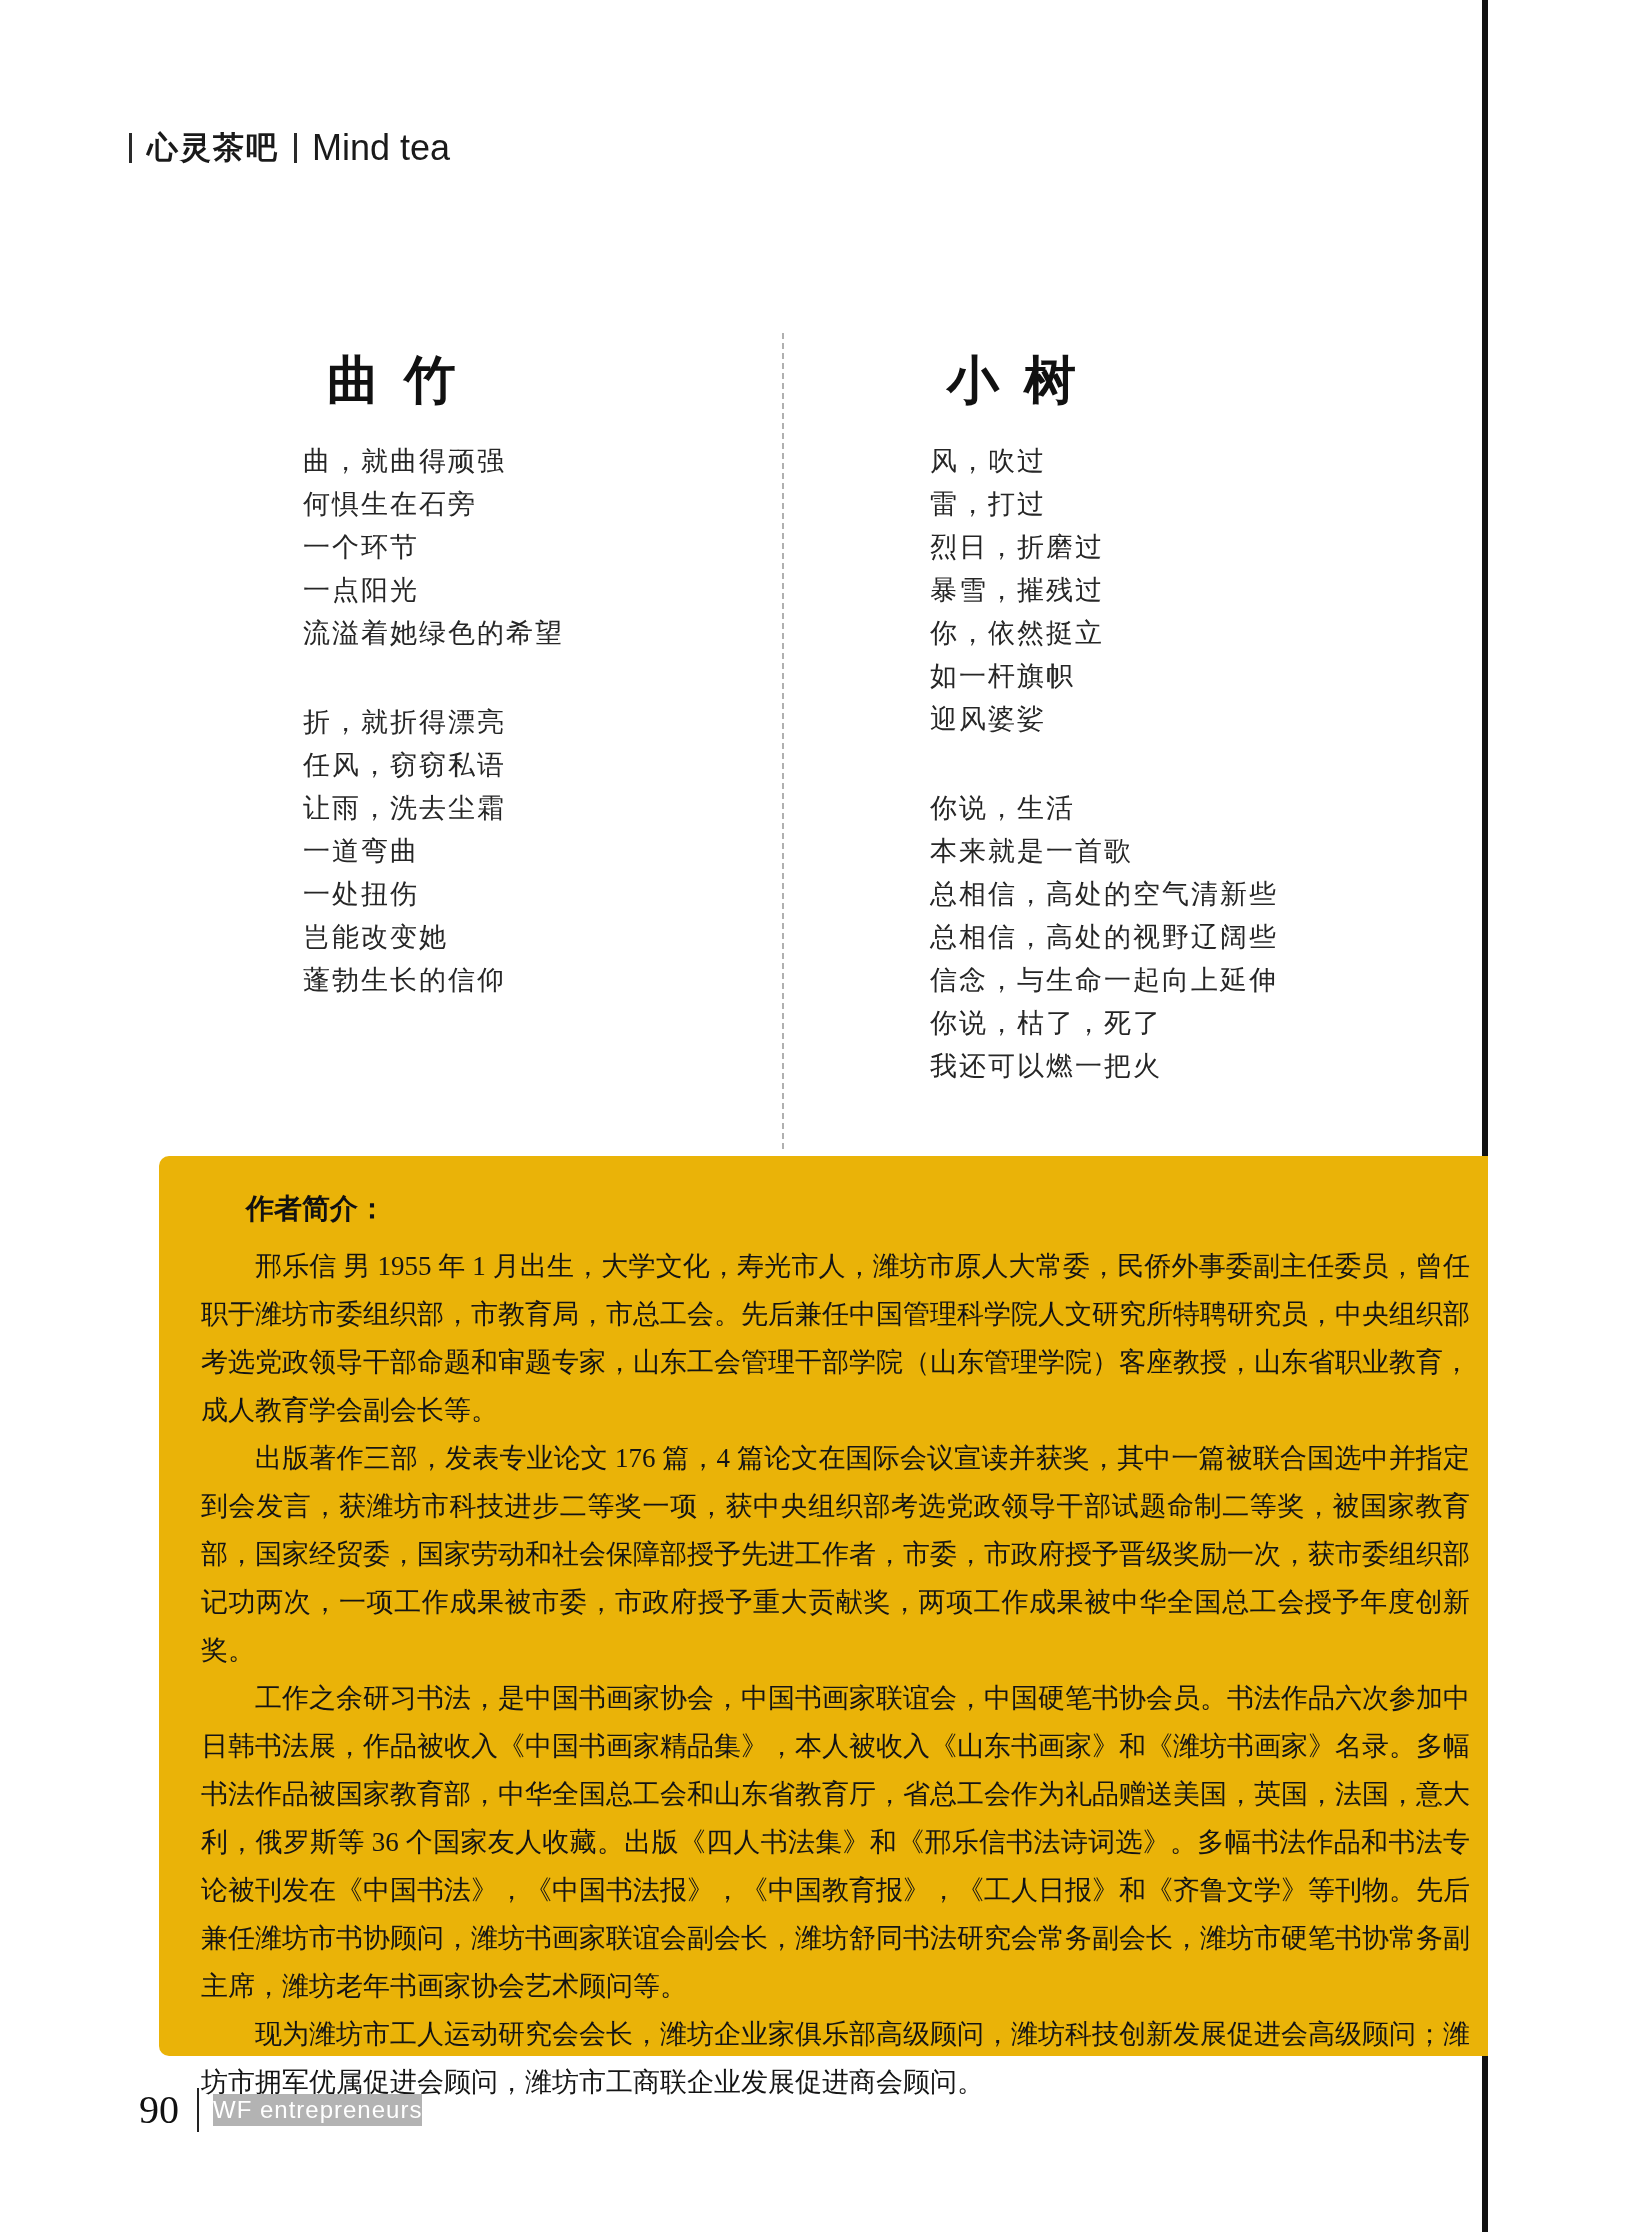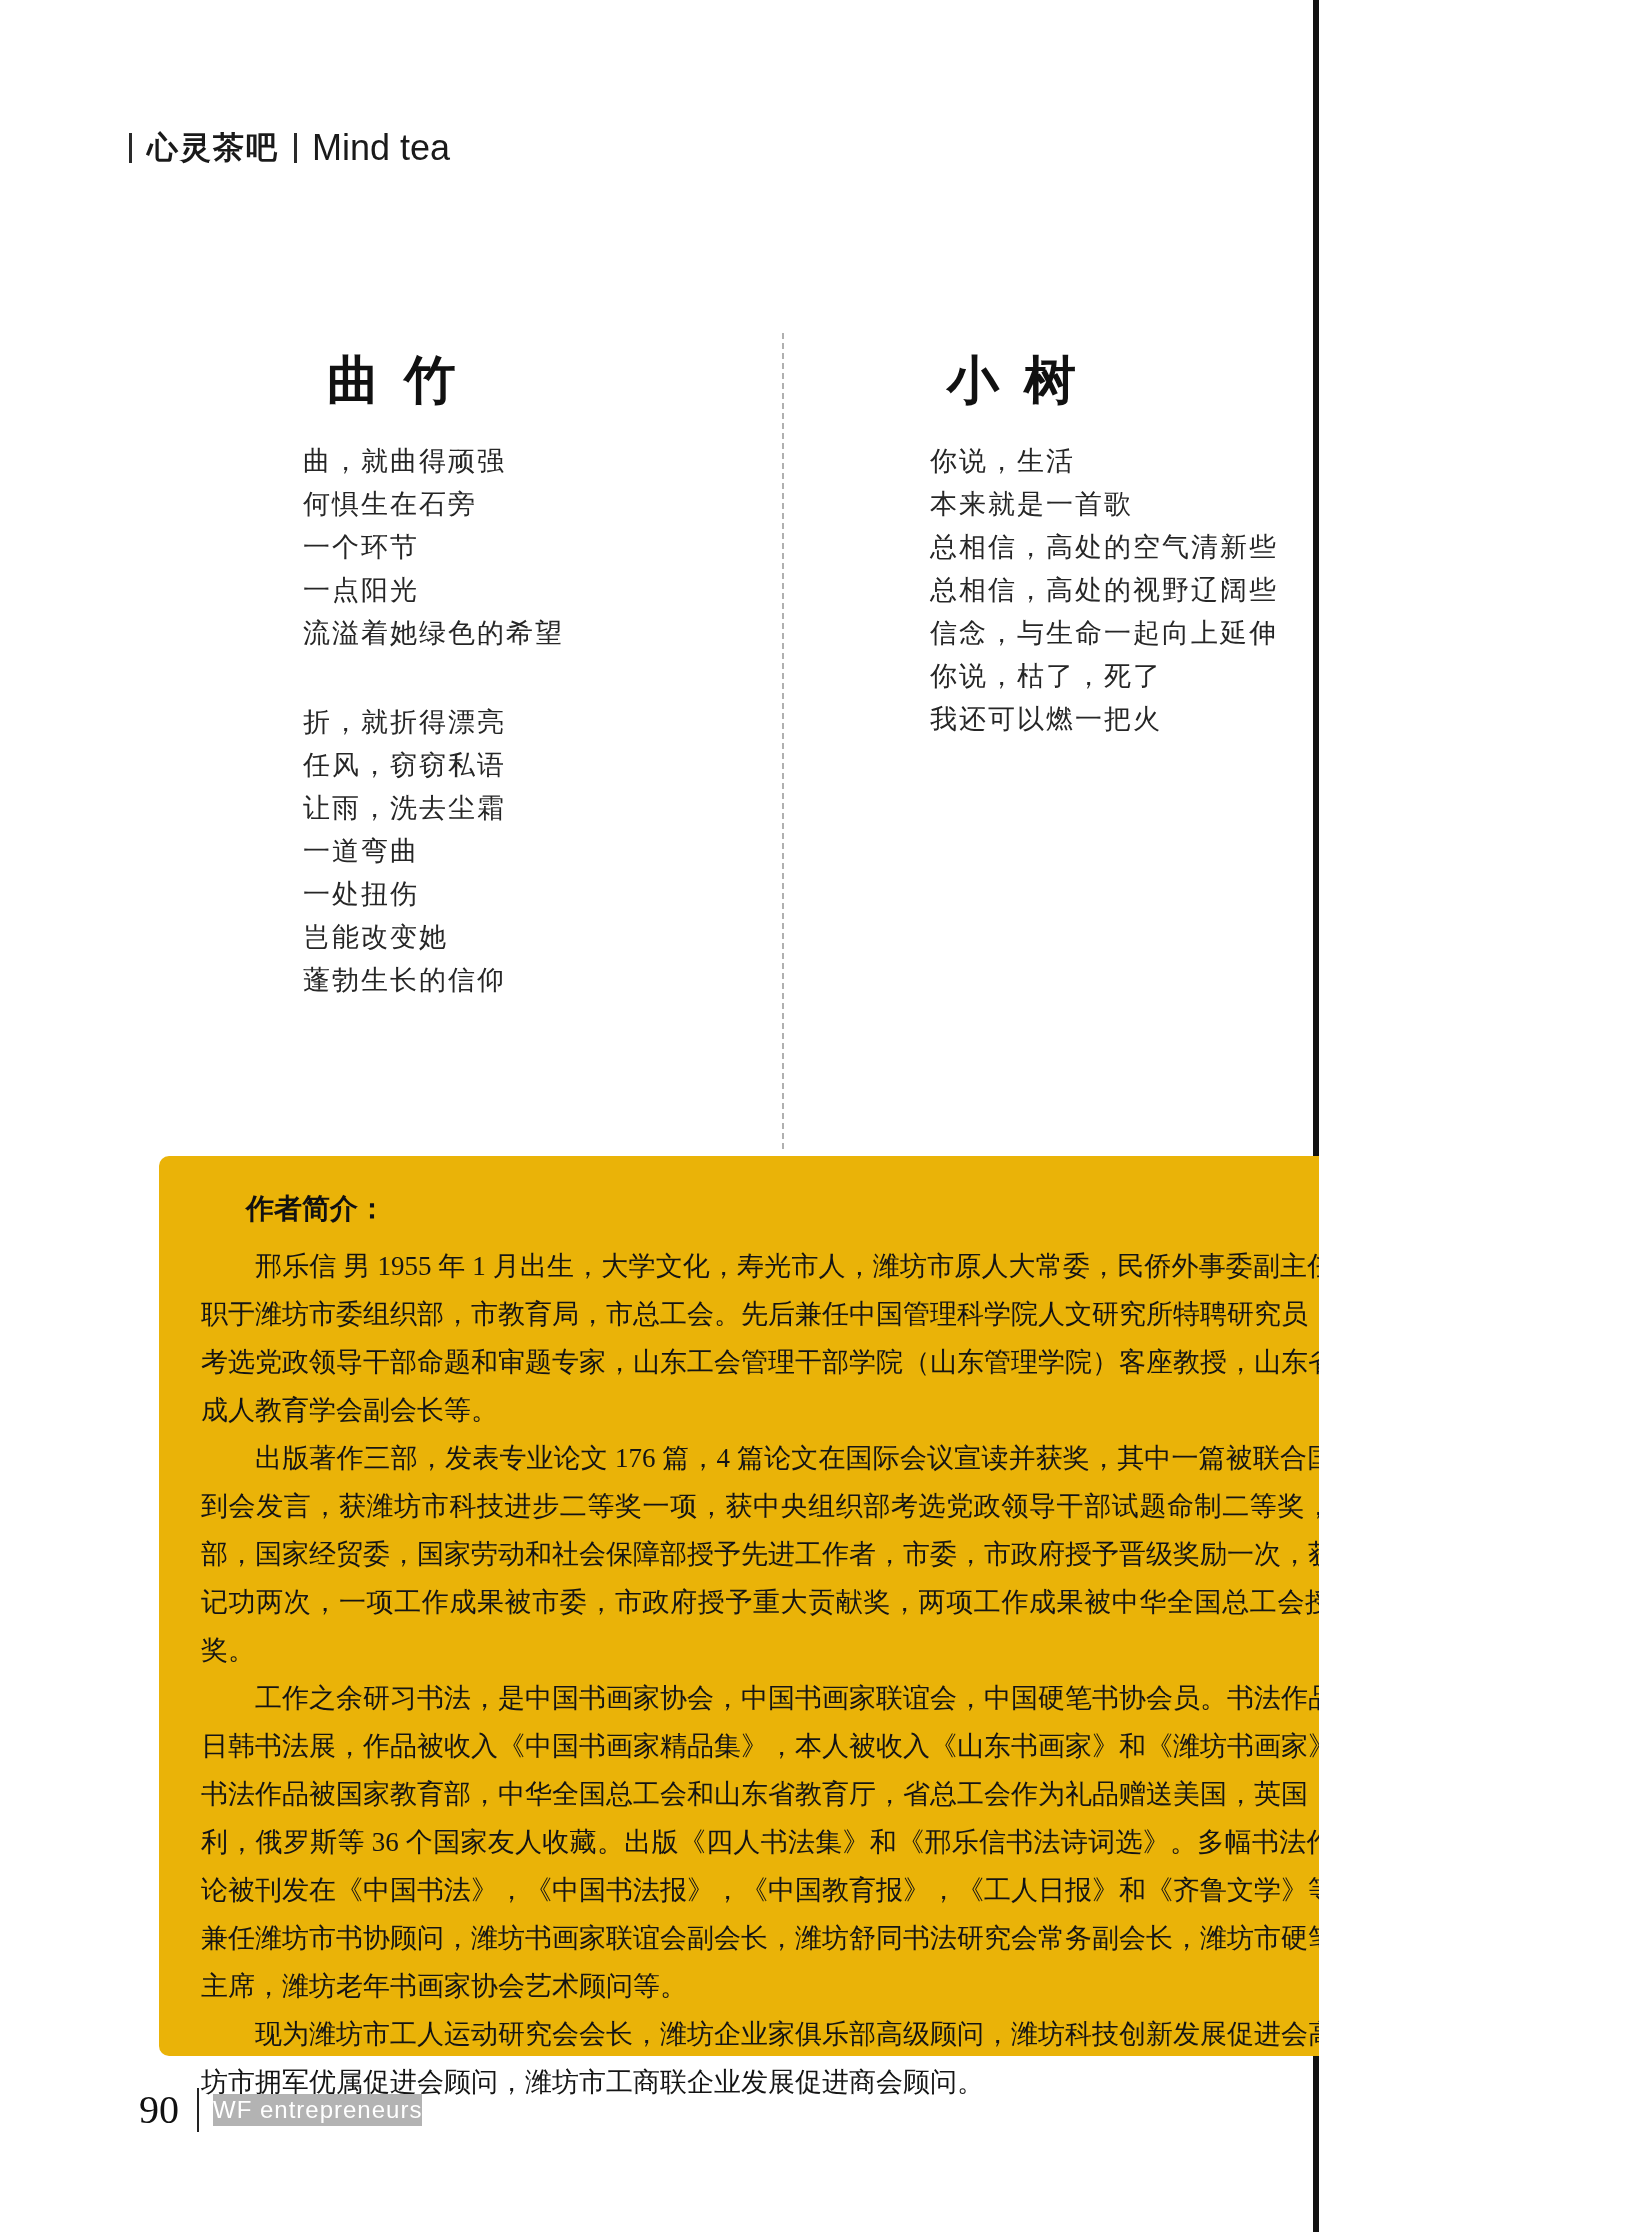--- a/index.html
+++ b/index.html
@@ -1,18 +1,18 @@
 <!DOCTYPE html>
 <html><head>
 <meta charset="utf-8">
 <style>
   html,body{margin:0;padding:0;background:#ffffff;}
   .page{
     position:relative;
-    width:1319px;
+    width:1488px;
     height:2233px;
     background:#ffffff;
     overflow:hidden;
     font-family:"Liberation Serif","DejaVu Serif",serif;
     color:#1a1a1a;
   }
   
   .edge-bar{
     position:absolute; top:0; right:0;
     width:6px; height:2233px;
@@ -122,20 +122,29 @@
       <div class="poem-line">让雨，洗去尘霜</div>
       <div class="poem-line">一道弯曲</div>
       <div class="poem-line">一处扭伤</div>
       <div class="poem-line">岂能改变她</div>
       <div class="poem-line">蓬勃生长的信仰</div>
     </div>
   </div>
 
   <div class="poem right">
     <div class="stanza">
+      <div class="poem-line">风，吹过</div>
+      <div class="poem-line">雷，打过</div>
+      <div class="poem-line">烈日，折磨过</div>
+      <div class="poem-line">暴雪，摧残过</div>
+      <div class="poem-line">你，依然挺立</div>
+      <div class="poem-line">如一杆旗帜</div>
+      <div class="poem-line">迎风婆娑</div>
+    </div>
+    <div class="stanza">
       <div class="poem-line">你说，生活</div>
       <div class="poem-line">本来就是一首歌</div>
       <div class="poem-line">总相信，高处的空气清新些</div>
       <div class="poem-line">总相信，高处的视野辽阔些</div>
       <div class="poem-line">信念，与生命一起向上延伸</div>
       <div class="poem-line">你说，枯了，死了</div>
       <div class="poem-line">我还可以燃一把火</div>
     </div>
   </div>
 

